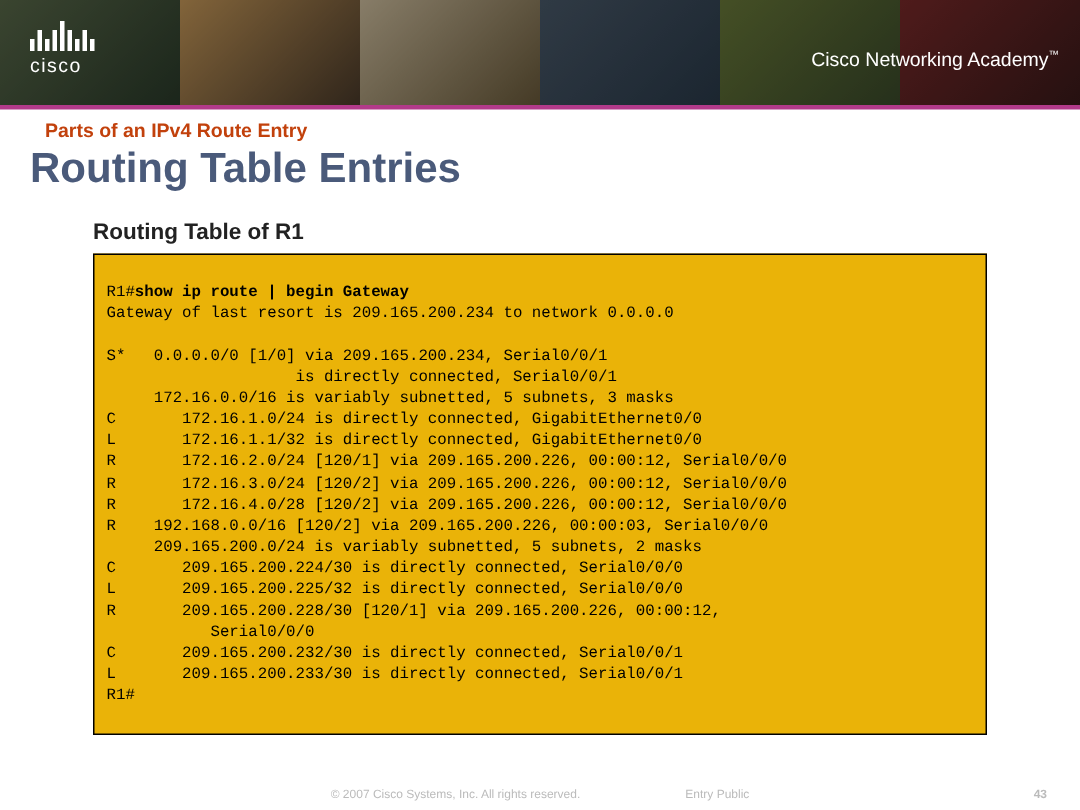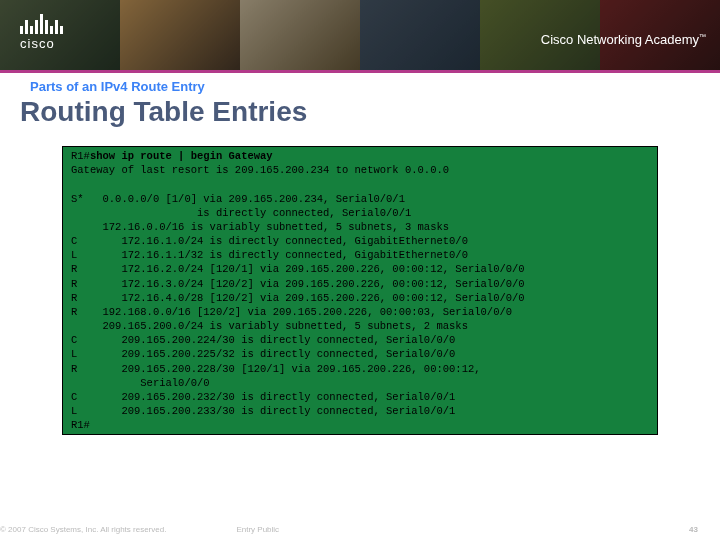--- a/index.html
+++ b/index.html
@@ -68,55 +68,55 @@
     width: 100%;
     height: 3px;
     background: #b23a8a;
   }
   .content {
     padding: 6px 20px 0 20px;
   }
   .kicker {
     font-size: 13px;
     font-weight: bold;
-    color: #3b82f6;
+    color: #c2410c;
     margin-bottom: 2px;
     padding-left: 10px;
   }
   .title {
     font-size: 28px;
     color: #4a5a7a;
     font-weight: bold;
     margin-bottom: 18px;
   }
   .rt-title {
     font-size: 15px;
     font-weight: bold;
     color: #222;
     margin: 0 0 6px 42px;
   }
   .terminal {
     margin: 0 42px 0 42px;
     border: 1px solid #000;
-    background: #15803d;
-    padding: 2px 8px;
+    background: #eab308;
+    padding: 18px 8px;
     font-family: "Courier New", Courier, monospace;
     font-size: 10.5px;
     line-height: 1.35;
     color: #000;
     white-space: pre;
   }
   .terminal .bold { font-weight: bold; }
   .footer {
     position: absolute;
     bottom: 6px;
     left: 0;
     width: 100%;
     display: flex;
-    justify-content: flex-start;
+    justify-content: center;
     gap: 70px;
     font-size: 8px;
     color: #bbb;
   }
   .footer .pg {
     position: absolute;
     right: 22px;
     font-weight: bold;
   }
 </style>
@@ -150,20 +150,21 @@
   <div class="academy">
     <span>Cisco Networking Academy</span><span class="tm">™</span>
   </div>
 </div>
 <div class="purple-line"></div>
 
 <div class="content">
   <div class="kicker">Parts of an IPv4 Route Entry</div>
   <div class="title">Routing Table Entries</div>
 
+  <div class="rt-title">Routing Table of R1</div>
 
   <div class="terminal"><span>R1#</span><span class="bold">show ip route | begin Gateway</span>
 <span>Gateway of last resort is 209.165.200.234 to network 0.0.0.0</span>
 <span></span>
 <span>S*   0.0.0.0/0 [1/0] via 209.165.200.234, Serial0/0/1</span>
 <span>                    is directly connected, Serial0/0/1</span>
 <span>     172.16.0.0/16 is variably subnetted, 5 subnets, 3 masks</span>
 <span>C       172.16.1.0/24 is directly connected, GigabitEthernet0/0</span>
 <span>L       172.16.1.1/32 is directly connected, GigabitEthernet0/0</span>
 <span>R       172.16.2.0/24 [120/1] via 209.165.200.226, 00:00:12, Serial0/0/0</span>

